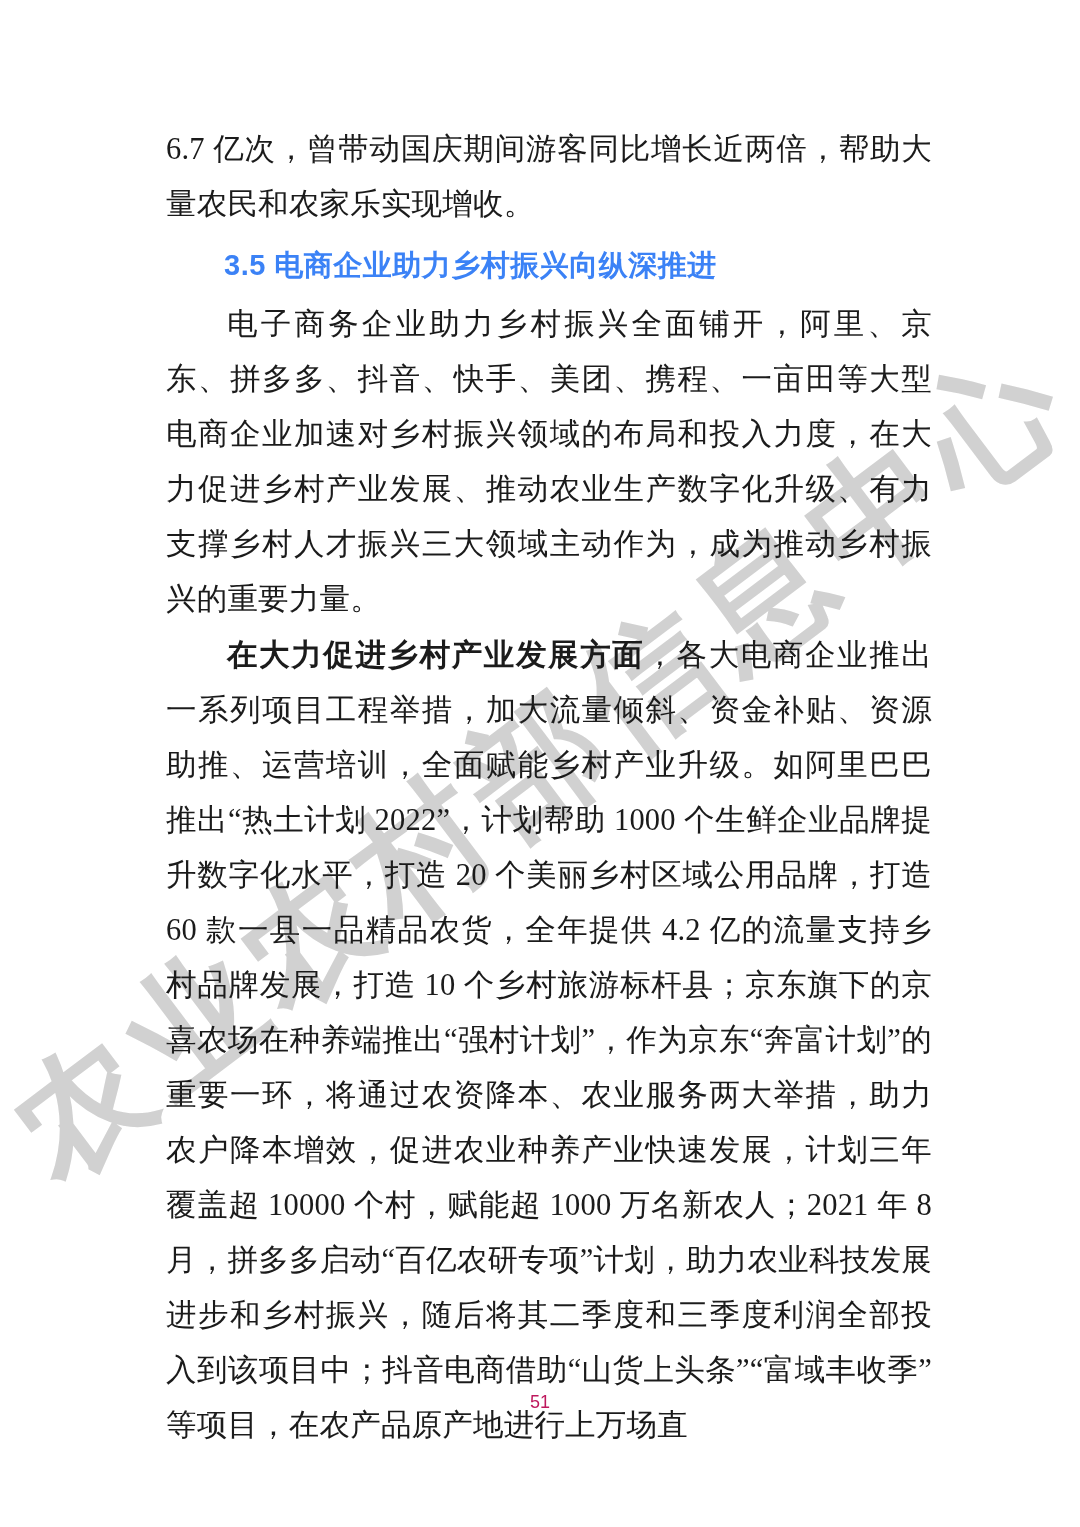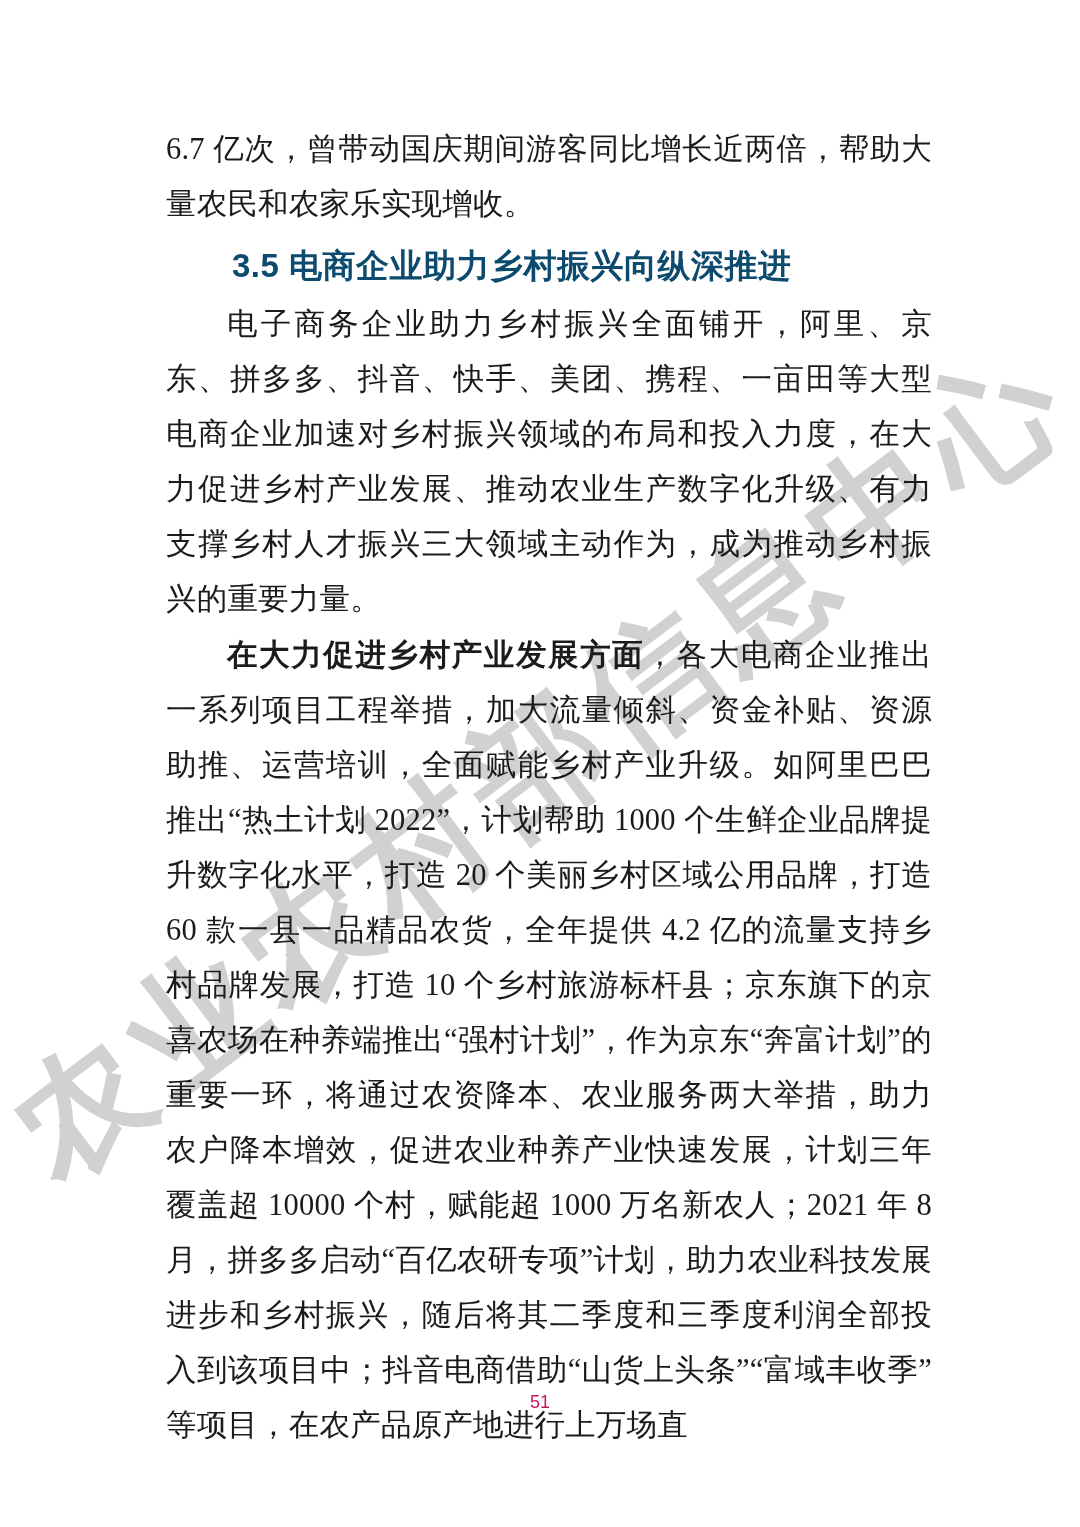--- a/index.html
+++ b/index.html
@@ -59,24 +59,24 @@
     color: #1b1b1b;
     text-align: justify;
     text-justify: inter-ideograph;
     letter-spacing: 0.2px;
     font-family: "Liberation Serif", "DejaVu Serif", serif;
   }
   .para.indent { text-indent: 2em; }
 
   .heading {
     margin: 6px 0 4px 0;
-    font-size: 33px;
+    font-size: 29px;
     line-height: 55px;
     font-weight: 700;
-    color: #0c4a6e;
+    color: #3b82f6;
     text-indent: 2em;
     font-family: "Liberation Sans", "DejaVu Sans", sans-serif;
     letter-spacing: 0.5px;
   }
 
   .lead-bold {
     font-weight: 700;
     font-family: "Liberation Sans", "DejaVu Sans", sans-serif;
   }
 

